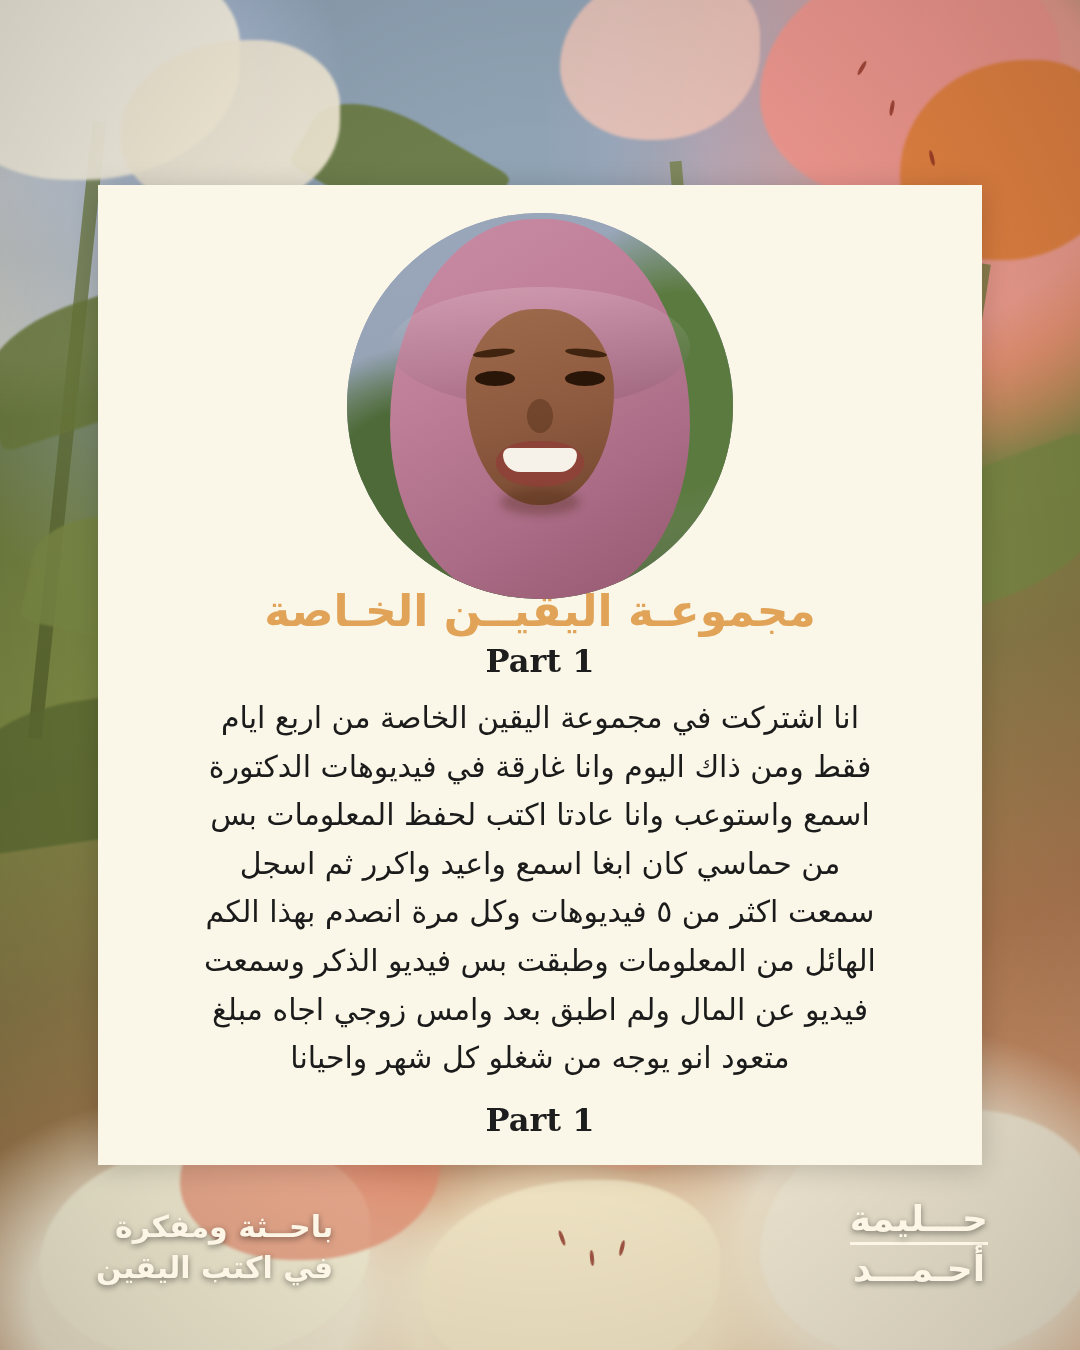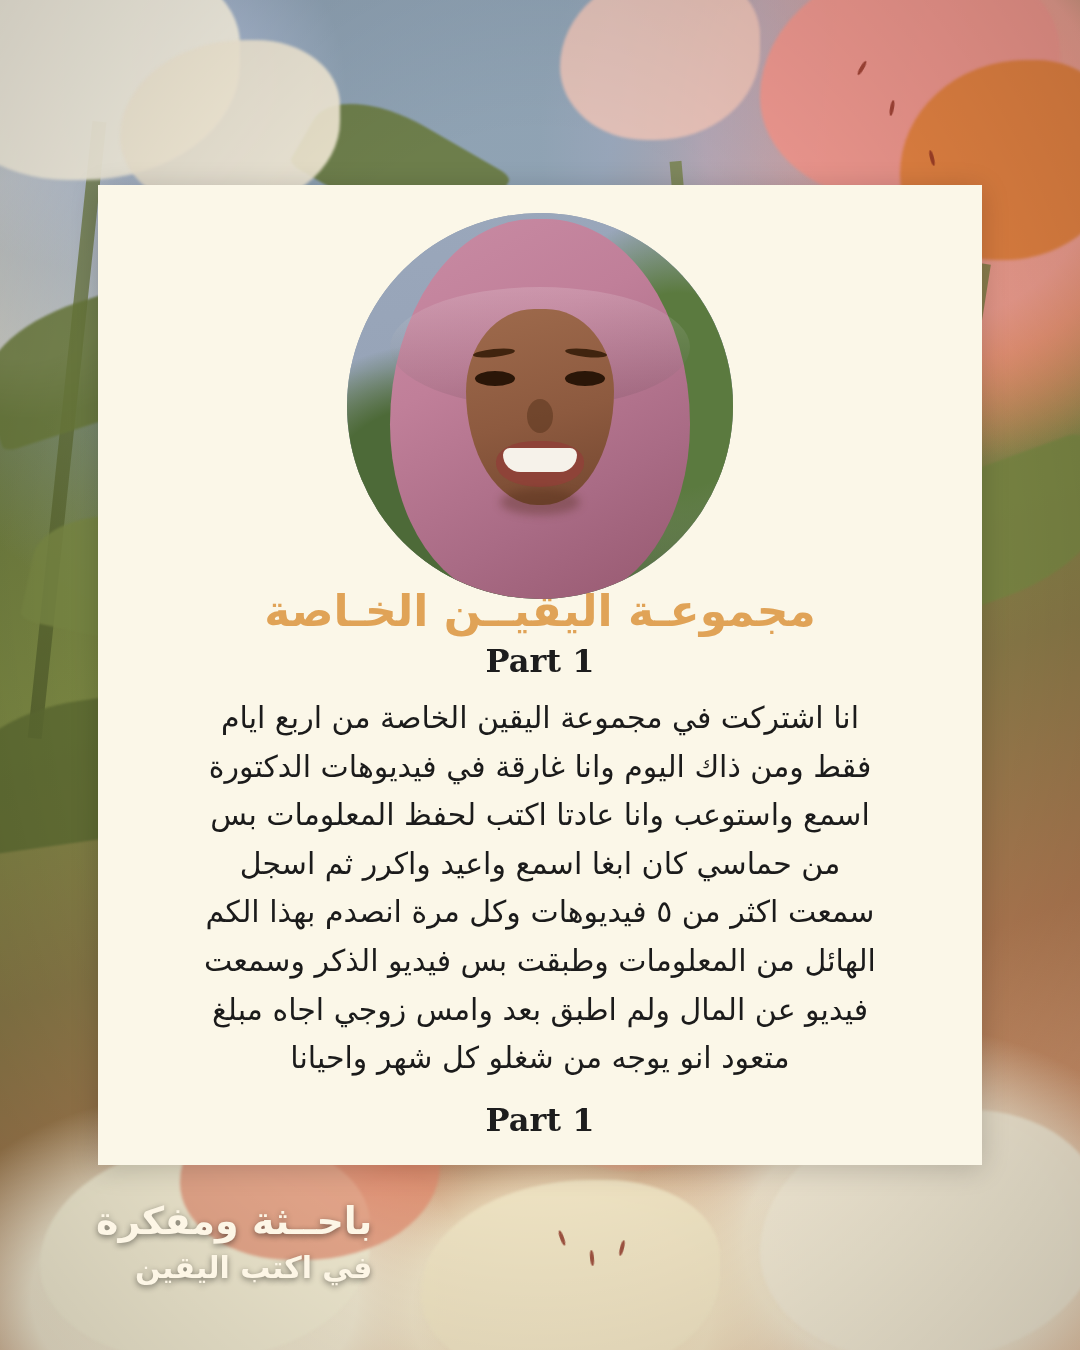--- a/index.html
+++ b/index.html
@@ -218,21 +218,21 @@
   
   .footer-left {
     position: absolute;
     left: 96px;
     bottom: 62px;
     text-align: right;
     direction: rtl;
     color: #fdf6e6;
     text-shadow: 0 2px 6px rgba(0,0,0,.45);
   }
-  .footer-left .l1 { font-size: 38px; font-weight: 700; line-height: 1.35; }
+  .footer-left .l1 { font-size: 30px; font-weight: 700; line-height: 1.35; }
   .footer-left .l2 { font-size: 30px; font-weight: 700; line-height: 1.35; }
 
   .footer-right {
     position: absolute;
     right: 92px;
     bottom: 60px;
     text-align: center;
     direction: rtl;
     color: #fdf6e6;
     text-shadow: 0 2px 6px rgba(0,0,0,.45);
@@ -314,14 +314,18 @@
 
       <div class="part-label bottom">Part 1</div>
     </div>
   </div>
 
   <div class="footer-left">
     <div class="l1">باحــثة ومفكرة</div>
     <div class="l2">في اكتب اليقين</div>
   </div>
 
+  <div class="footer-right">
+    <div class="n1">حـــليمة</div>
+    <div class="n2">أحـمـــد</div>
+  </div>
 
 </div>
 
 </body></html>

